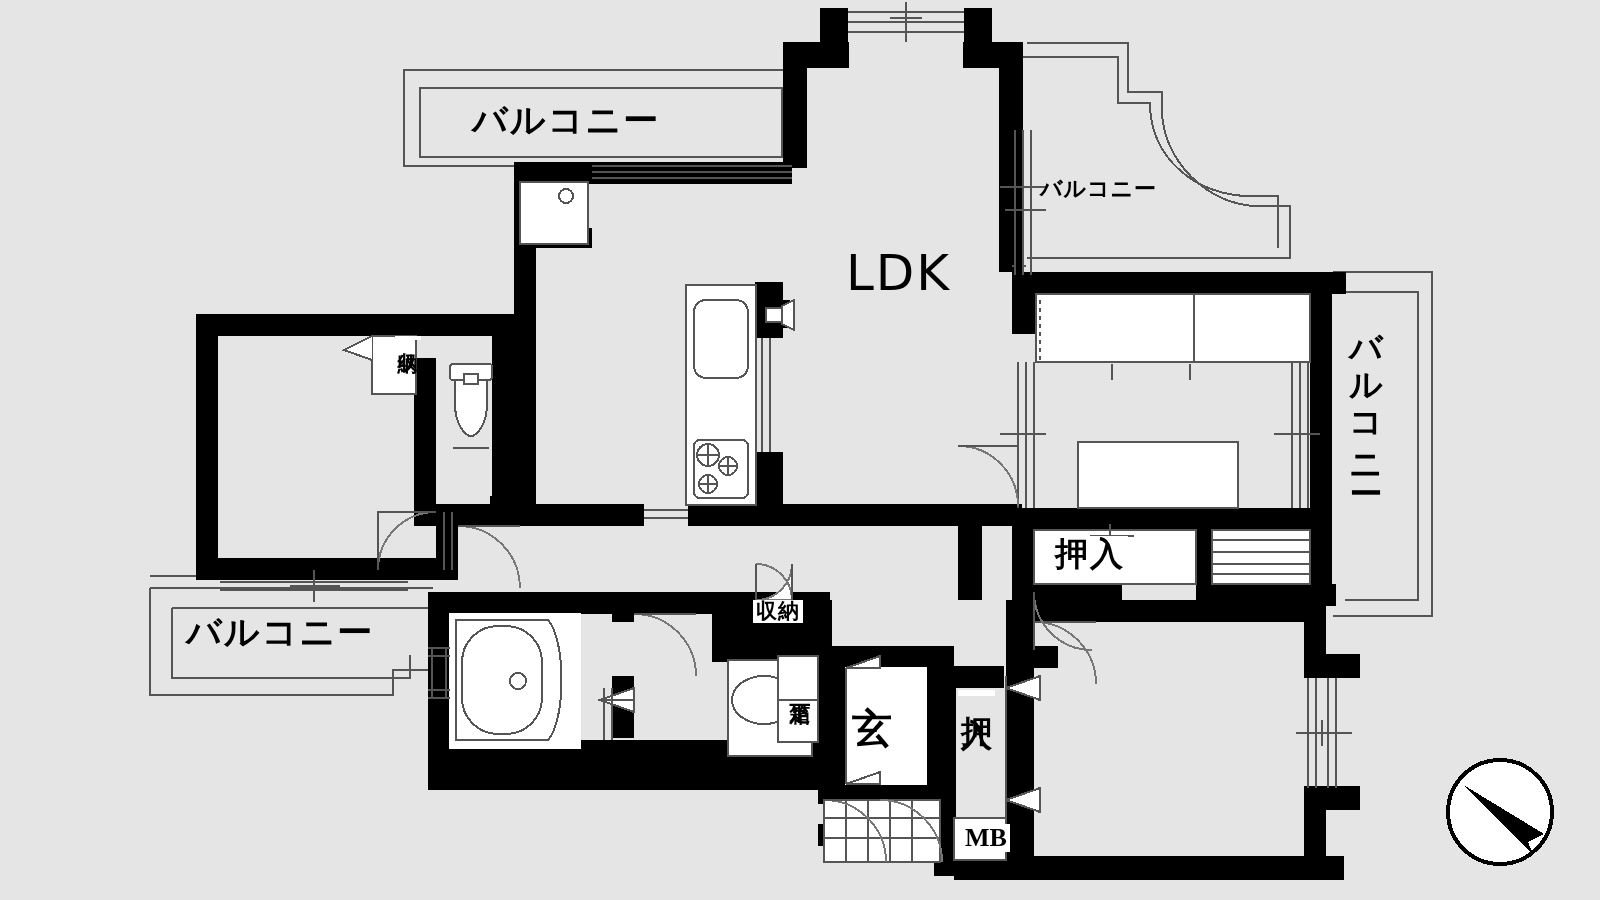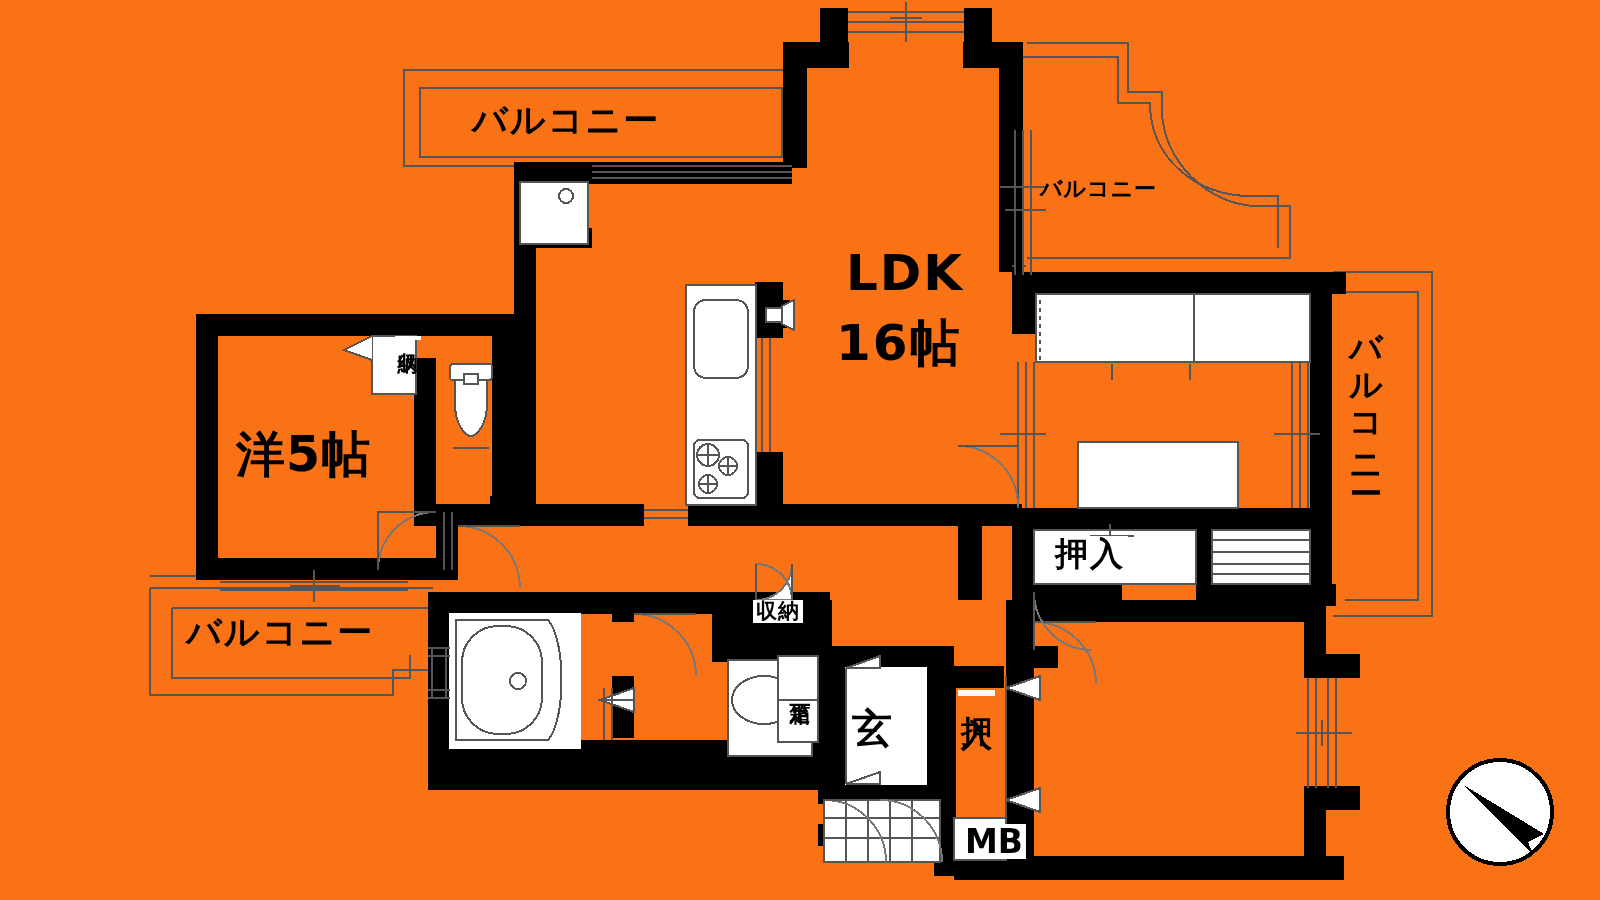--- a/index.html
+++ b/index.html
@@ -1,31 +1,31 @@
 <!DOCTYPE html>
 <html><head>
 <meta charset="utf-8">
 <style>
   html,body{margin:0;padding:0;background:#ffffff;}
   body{font-family:"Liberation Sans","DejaVu Sans",sans-serif;}
-  #stage{position:relative;width:1600px;height:900px;background:#f97316;overflow:hidden;}
+  #stage{position:relative;width:1600px;height:900px;background:#e5e5e5;overflow:hidden;}
   #stage svg{position:absolute;left:0;top:0;}
   .lbl{position:absolute;color:#000;line-height:1;white-space:nowrap;font-family:"DejaVu Sans","Liberation Sans",sans-serif;}
   .lbl-room{font-size:49px;font-weight:700;letter-spacing:1px;}
-  .lbl-ldk{font-size:50px;font-weight:700;letter-spacing:2px;text-align:center;}
+  .lbl-ldk{font-size:50px;font-weight:400;letter-spacing:2px;text-align:center;}
   .lbl-bal{font-size:35px;font-weight:700;letter-spacing:2px;}
   .lbl-bal-sm{font-size:22px;font-weight:700;letter-spacing:1px;}
   .lbl-bal-vert{font-size:33px;font-weight:700;writing-mode:vertical-rl;text-orientation:upright;letter-spacing:4px;}
   .lbl-oshi{font-size:33px;font-weight:700;letter-spacing:2px;}
   .lbl-oshi-v{font-size:31px;font-weight:700;writing-mode:vertical-rl;text-orientation:upright;letter-spacing:2px;}
   .lbl-shu{font-size:20px;font-weight:700;writing-mode:vertical-rl;text-orientation:upright;letter-spacing:1px;}
   .lbl-shu-h{font-size:21px;font-weight:700;letter-spacing:1px;}
   .lbl-geso{font-size:21px;font-weight:700;writing-mode:vertical-rl;text-orientation:upright;letter-spacing:0px;}
   .lbl-gen{font-size:40px;font-weight:700;}
-  .lbl-mb{font-size:33px;font-weight:700;letter-spacing:0px;}
+  .lbl-mb{font-size:26px;font-weight:700;letter-spacing:0px;font-family:Liberation Serif, serif;}
   .boxed{background:#fff;padding:1px 3px;text-align:right;}
 </style>
 </head>
 <body>
 
 <div id="stage">
 
   <svg width="1600" height="900" viewBox="0 0 1600 900">
     <g shape-rendering="crispEdges">
 
@@ -351,24 +351,22 @@
 
   <div class="lbl lbl-bal" style="left:472px;top:103px;">バルコニー</div>
 
   <div class="lbl lbl-bal-sm" style="left:1040px;top:178px;">バルコニー</div>
 
   <div class="lbl lbl-bal-vert" style="left:1350px;top:310px;">バルコニー</div>
 
   <div class="lbl lbl-bal" style="left:186px;top:615px;">バルコニー</div>
 
   <div class="lbl lbl-ldk" style="left:846px;top:248px;">LDK</div>
-  <div class="lbl lbl-ldk" style="left:836px;top:318px;">16帖</div>
-
-
-  <div class="lbl lbl-room" style="left:236px;top:430px;">洋5帖</div>
+
+
 
 
   <div class="lbl lbl-oshi boxed" style="left:1052px;top:536px;">押入</div>
 
   <div class="lbl lbl-oshi-v boxed" style="left:958px;top:690px;">押入</div>
 
   <div class="lbl lbl-shu boxed" style="left:395px;top:336px;">収納</div>
 
   <div class="lbl lbl-shu-h boxed" style="left:753px;top:600px;">収納</div>
 

